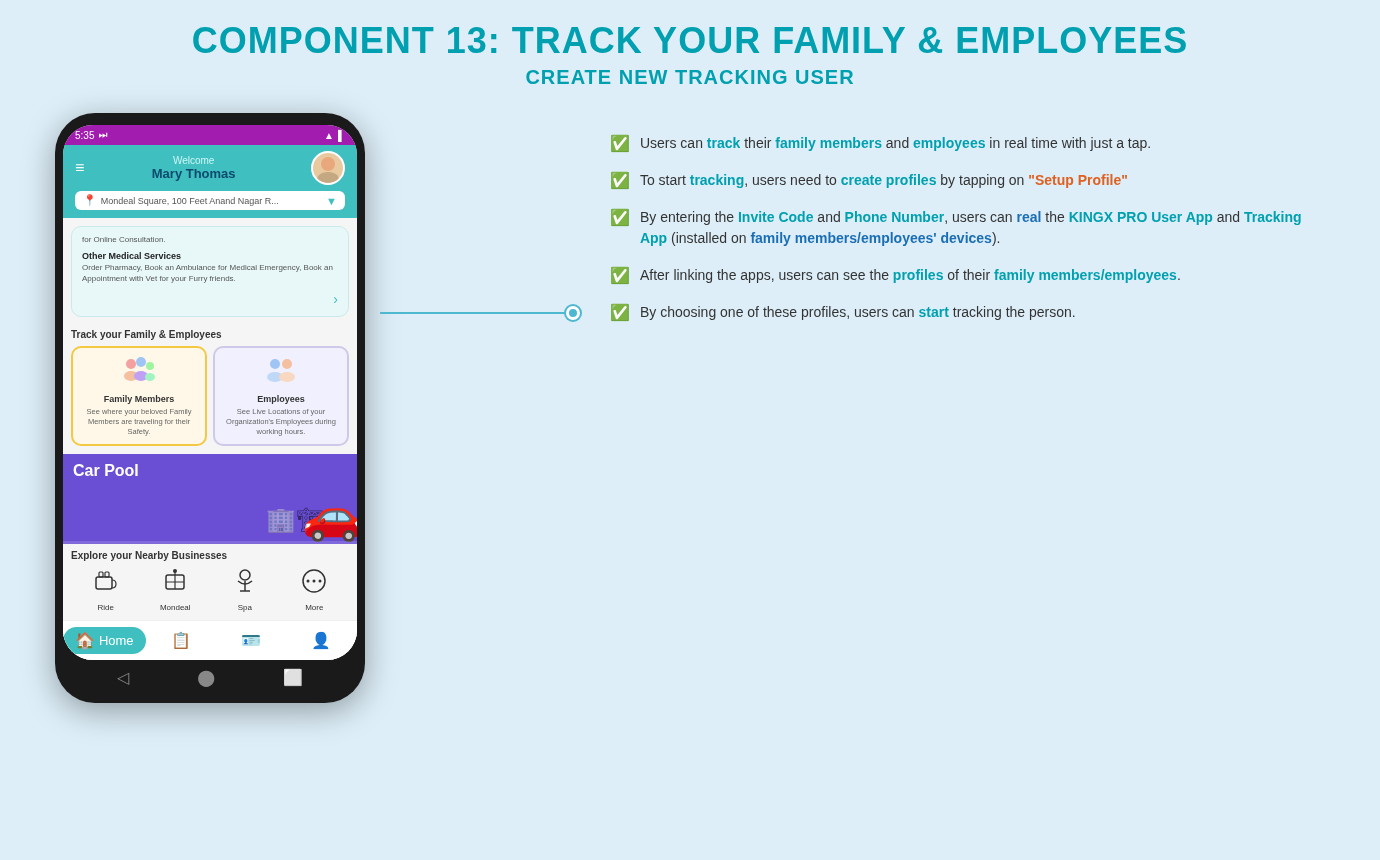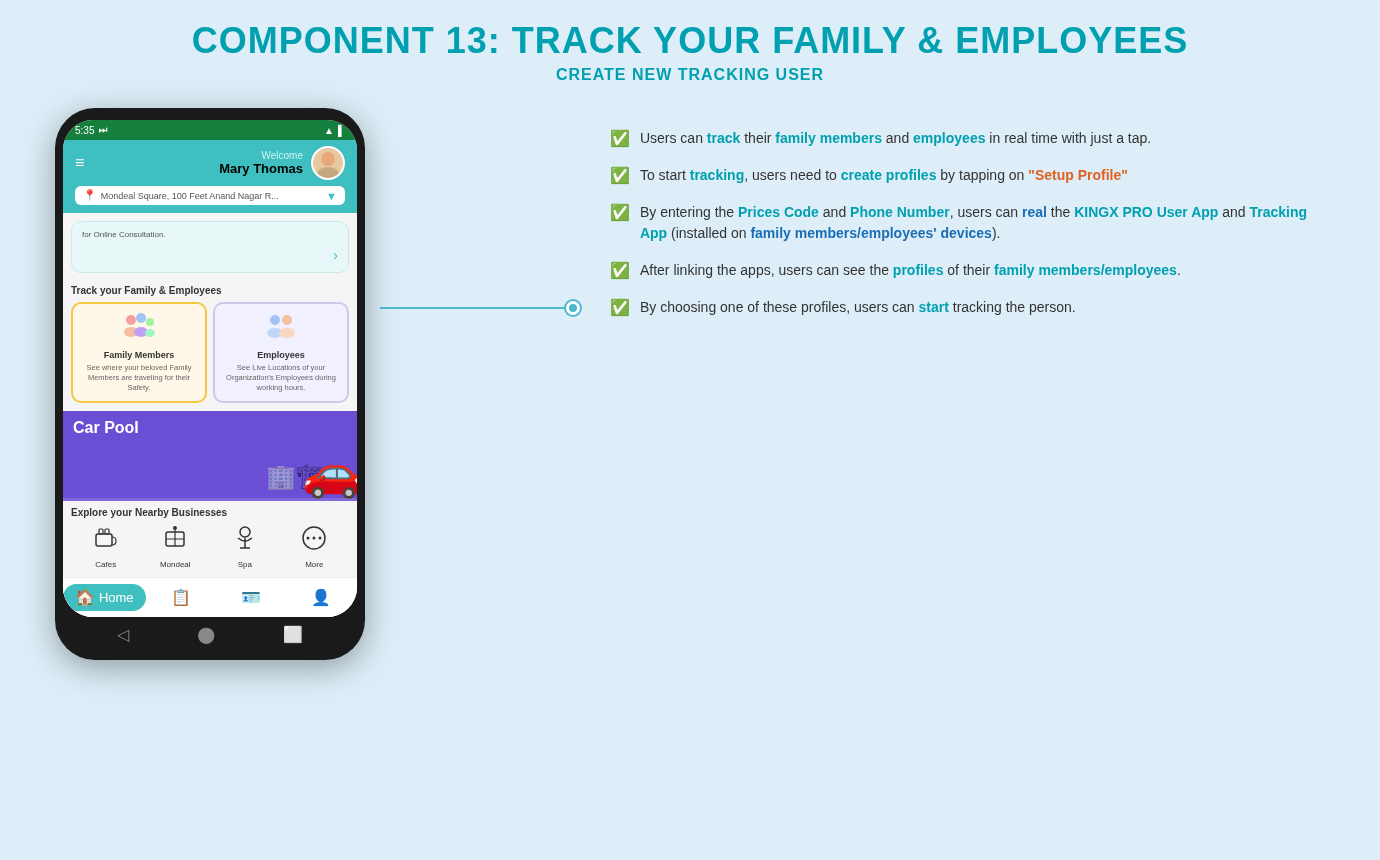--- a/index.html
+++ b/index.html
@@ -17,21 +17,21 @@
     .page-title {
       font-size: 36px;
       font-weight: 900;
       color: #00a0b0;
       text-transform: uppercase;
       letter-spacing: 1px;
       text-align: center;
       margin-bottom: 4px;
     }
     .page-subtitle {
-      font-size: 16px;
+      font-size: 20px;
       font-weight: 700;
       color: #00a0b0;
       text-transform: uppercase;
       letter-spacing: 1px;
       text-align: center;
       margin-bottom: 24px;
     }
 
     .main-layout {
       display: flex;
@@ -59,21 +59,21 @@
       box-shadow: 0 8px 32px rgba(0,0,0,0.35);
       position: relative;
     }
     .phone-inner {
       background: #f0f0f0;
       border-radius: 30px;
       overflow: hidden;
       width: 100%;
     }
     .phone-status-bar {
-      background: #15803d;
+      background: #a21caf;
       display: flex;
       justify-content: space-between;
       align-items: center;
       padding: 4px 12px;
       font-size: 10px;
       color: white;
     }
     .status-left { display: flex; align-items: center; gap: 4px; }
     .status-right { display: flex; align-items: center; gap: 4px; }
 
@@ -83,23 +83,23 @@
       padding: 6px 12px 8px;
       display: flex;
       flex-direction: column;
     }
     .header-top {
       display: flex;
       justify-content: space-between;
       align-items: center;
     }
     .hamburger { color: white; font-size: 16px; }
-    .welcome-block { text-align: right; flex: 1; }
+    .welcome-block { text-align: center; flex: 1; }
     .welcome-text { font-size: 10px; color: #cef5f5; }
-    .user-name { font-size: 13px; font-weight: 700; color: #000000; }
+    .user-name { font-size: 13px; font-weight: 700; color: #0c4a6e; }
     .avatar {
       width: 34px; height: 34px; border-radius: 50%; background: #e8c9a0;
       display: flex; align-items: center; justify-content: center;
       font-size: 18px; margin-left: 8px; overflow: hidden;
       border: 2px solid white;
     }
     .location-bar {
       display: flex; align-items: center; background: white;
       border-radius: 6px; padding: 3px 8px; margin-top: 6px;
       font-size: 9px; color: #555; gap: 4px;
@@ -281,20 +281,24 @@
             <span style="flex:1;overflow:hidden;white-space:nowrap;text-overflow:ellipsis;">Mondeal Square, 100 Feet Anand Nagar R...</span>
             <span class="location-chevron">▼</span>
           </div>
         </div>
 
         <div class="app-content">
 
           <div class="medical-card">
             <div class="medical-section">
               <div class="medical-desc">for Online Consultation.</div>
+            </div>
+            <div class="medical-section">
+              <div class="medical-title">Other Medical Services</div>
+              <div class="medical-desc">Order Pharmacy, Book an Ambulance for Medical Emergency, Book an Appointment with Vet for your Furry friends.</div>
             </div>
             <div style="text-align:right;">
               <span style="font-size:14px;color:#3fbfbf;">›</span>
             </div>
           </div>
 
           <div class="section-title">Track your Family &amp; Employees</div>
           <div class="track-cards">
             <div class="track-card family">
               <div class="track-card-icon">
@@ -336,21 +340,21 @@
           <div class="nearby-items">
             <div class="nearby-item">
               <span class="nearby-icon">
                 <svg width="28" height="28" viewBox="0 0 28 28">
                   <rect x="4" y="10" width="16" height="12" rx="2" fill="none" stroke="#333" stroke-width="1.5"></rect>
                   <rect x="7" y="5" width="4" height="5" rx="1" fill="none" stroke="#333" stroke-width="1.2"></rect>
                   <rect x="13" y="5" width="4" height="5" rx="1" fill="none" stroke="#333" stroke-width="1.2"></rect>
                   <path d="M20 13 Q24 13 24 17 Q24 21 20 21" fill="none" stroke="#333" stroke-width="1.2"></path>
                 </svg>
               </span>
-              <div class="nearby-label">Cafes</div>
+              <div class="nearby-label">Ride</div>
             </div>
             <div class="nearby-item">
               <span class="nearby-icon">
                 <svg width="28" height="28" viewBox="0 0 28 28">
                   <rect x="5" y="8" width="18" height="14" rx="2" fill="none" stroke="#333" stroke-width="1.5"></rect>
                   <line x1="14" y1="4" x2="14" y2="22" stroke="#333" stroke-width="1.2"></line>
                   <line x1="5" y1="15" x2="23" y2="15" stroke="#333" stroke-width="1.2"></line>
                   <circle cx="14" cy="4" r="2" fill="#333"></circle>
                 </svg>
               </span>
@@ -422,21 +426,21 @@
     </div>
     <div class="info-item">
       <span class="check-icon">✅</span>
       <div class="info-text">
         To start <strong>tracking</strong>, users need to <strong>create profiles</strong> by tapping on <em>"Setup Profile"</em>
       </div>
     </div>
     <div class="info-item">
       <span class="check-icon">✅</span>
       <div class="info-text">
-        By entering the <strong>Prices Code</strong> and <strong>Phone Number</strong>, users can <span class="highlight-blue">real</span> the <strong>KINGX PRO User App</strong> and <strong>Tracking App</strong> (installed on <span class="highlight-blue">family members/employees' devices</span>).
+        By entering the <strong>Invite Code</strong> and <strong>Phone Number</strong>, users can <span class="highlight-blue">real</span> the <strong>KINGX PRO User App</strong> and <strong>Tracking App</strong> (installed on <span class="highlight-blue">family members/employees' devices</span>).
       </div>
     </div>
     <div class="info-item">
       <span class="check-icon">✅</span>
       <div class="info-text">
         After linking the apps, users can see the <strong>profiles</strong> of their <strong>family members/employees</strong>.
       </div>
     </div>
     <div class="info-item">
       <span class="check-icon">✅</span>

